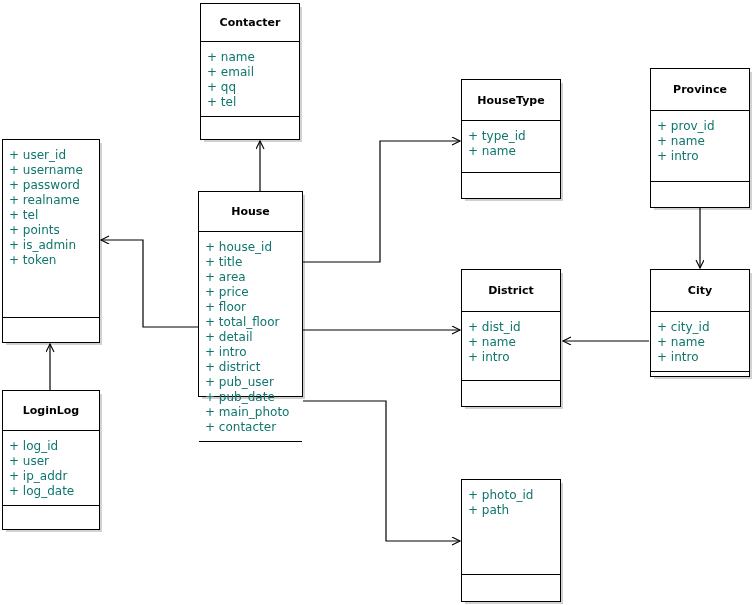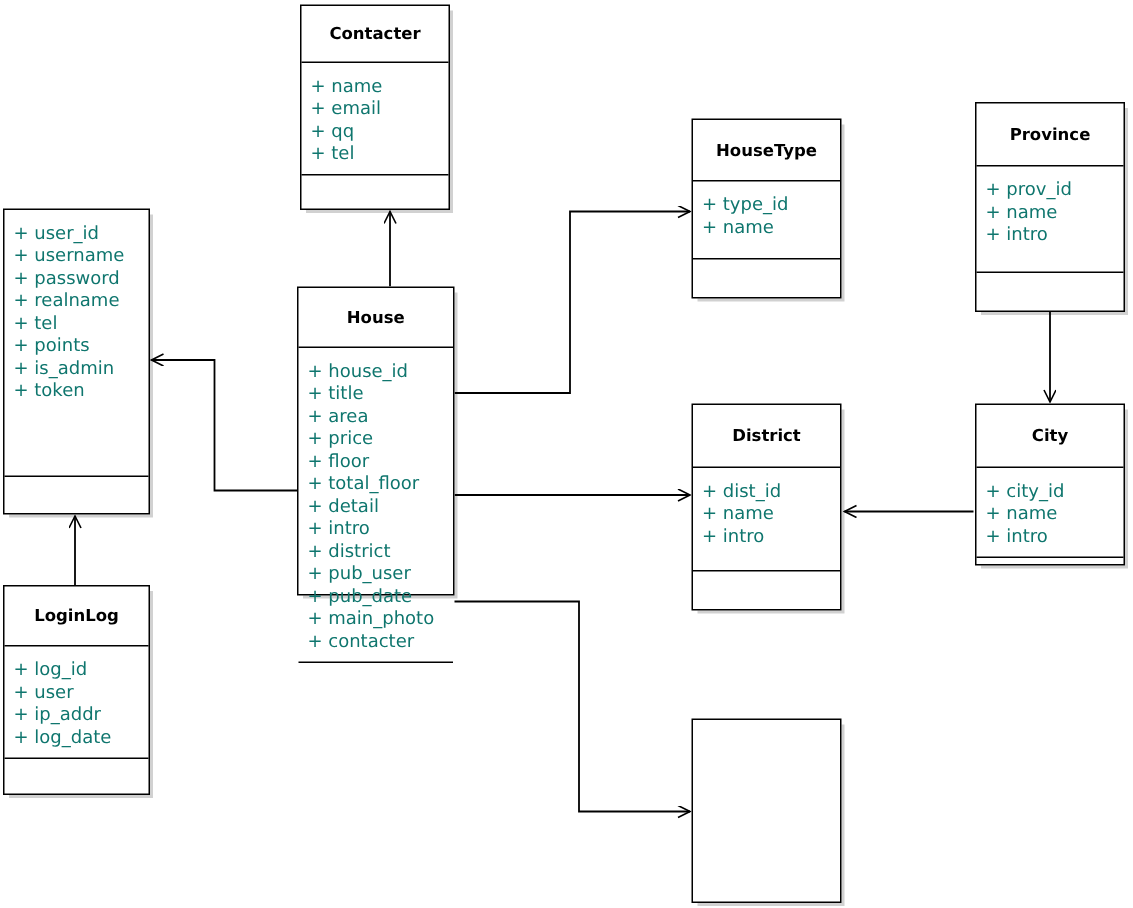--- a/index.html
+++ b/index.html
@@ -169,17 +169,21 @@
       <div class="uml-class" style="left: 650px; top: 269px; width: 100px; height: 108px;">
         <div class="uml-title" style="height: 42px;">City</div>
         <div class="uml-attrs">
           <div class="uml-attr">+ city_id</div>
           <div class="uml-attr">+ name</div>
           <div class="uml-attr">+ intro</div>
         </div>
         <div class="uml-methods" style="height: 25px;"></div>
       </div>
       <div class="uml-class" style="left: 461px; top: 479px; width: 100px; height: 123px;">
+        <div class="uml-attrs">
+          <div class="uml-attr">+ photo_id</div>
+          <div class="uml-attr">+ path</div>
+        </div>
         <div class="uml-methods" style="height: 26px;"></div>
       </div>
     </div>
 
 </div>
 
 </body></html>

